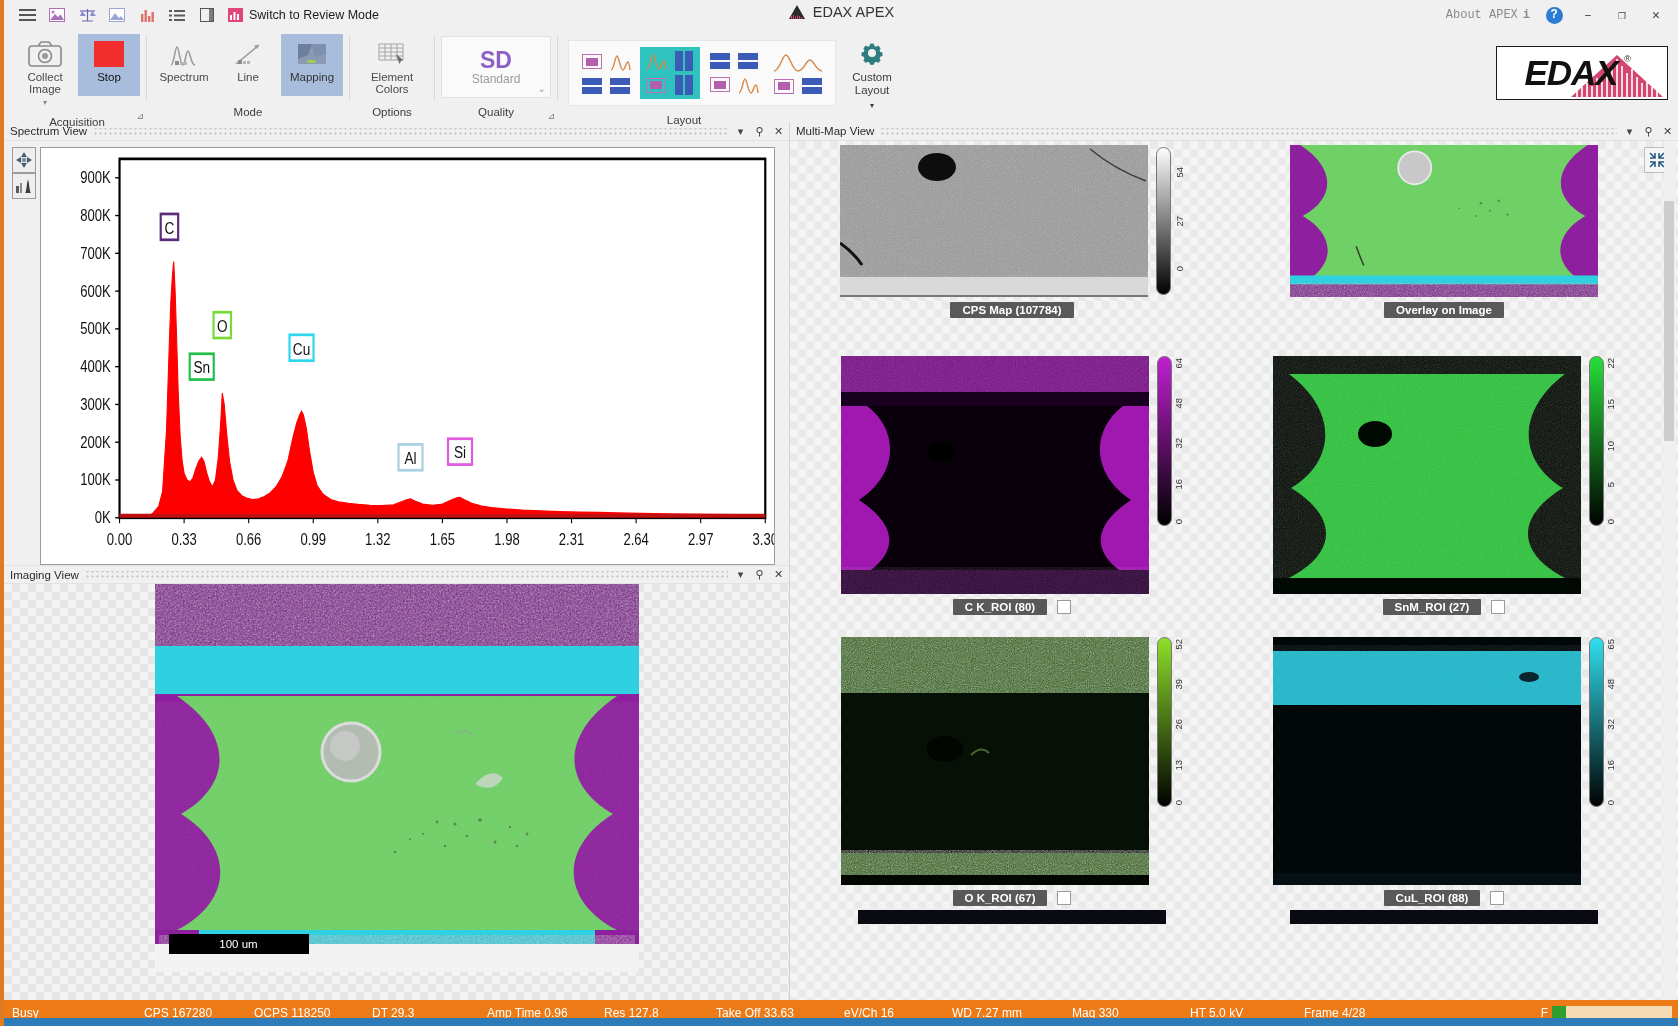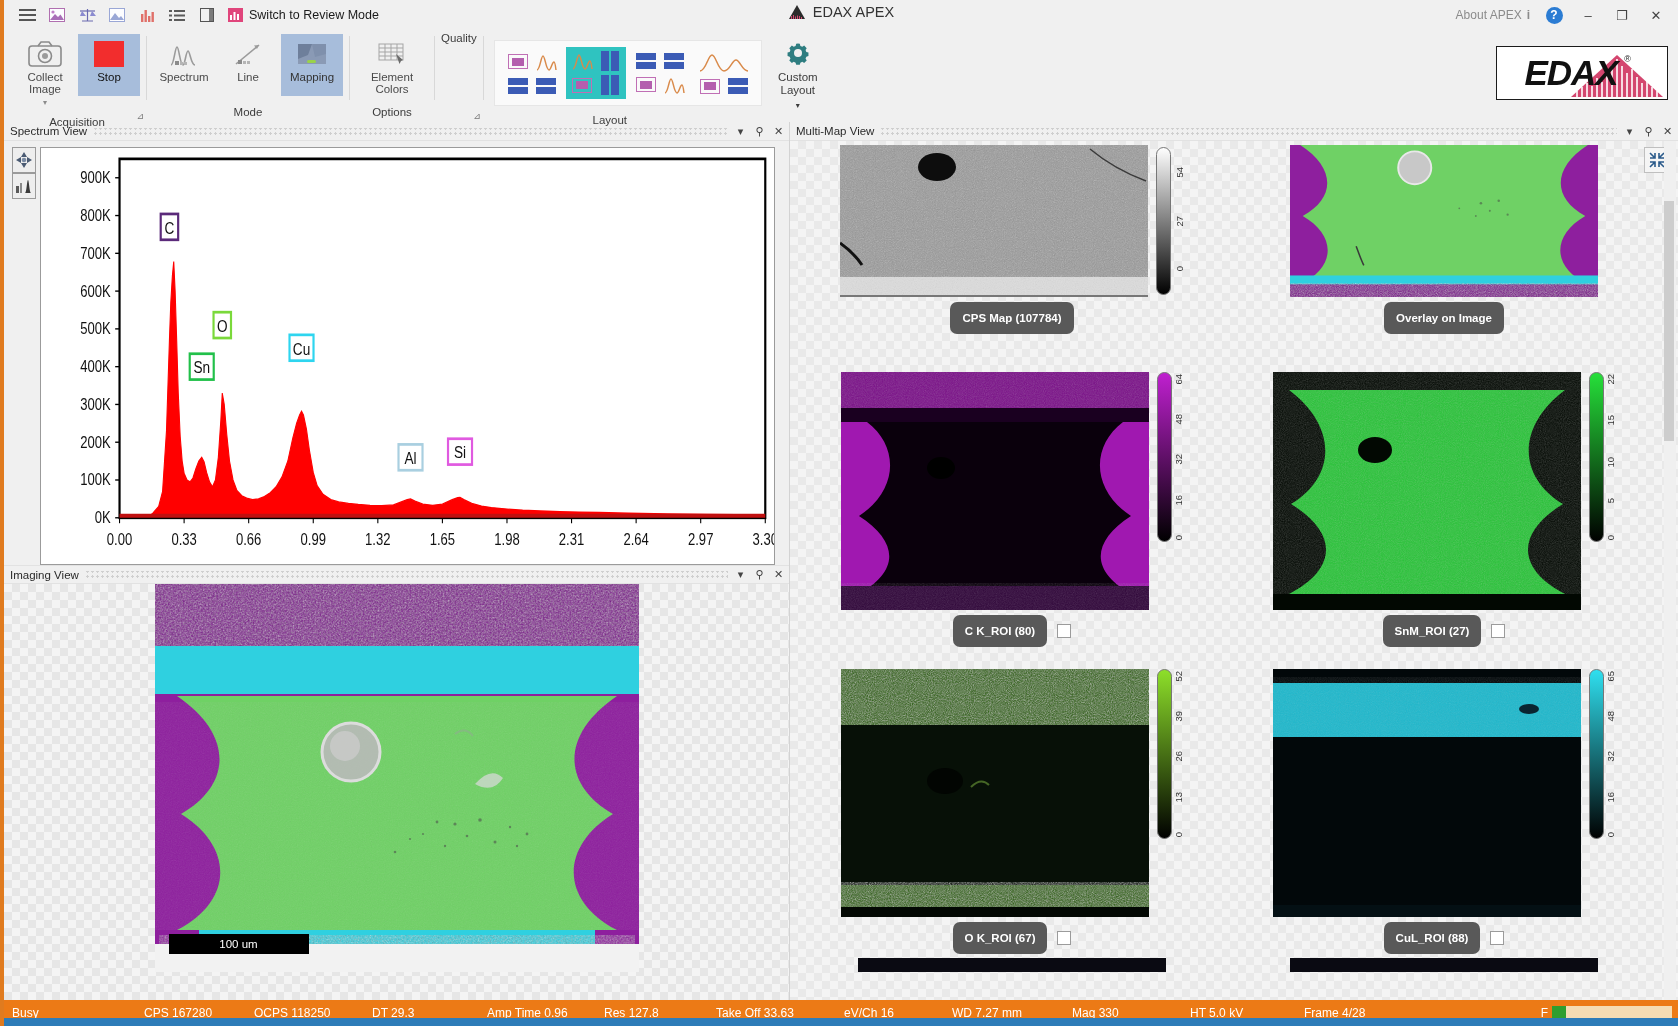--- a/index.html
+++ b/index.html
@@ -29,21 +29,21 @@
   }
   .mbtn { width:30px; height:26px; display:flex; align-items:center; justify-content:center; cursor:pointer; }
   .hamburger { display:flex; flex-direction:column; gap:3px; }
   .hamburger i { display:block; width:17px; height:2px; background:#555; }
   .reviewmode { display:flex; align-items:center; gap:6px; margin-left:6px; cursor:pointer; font-size:12.5px; color:#1b1b1b;}
   .apextitle {
     position:absolute; left:0; right:0; top:4px;
     text-align:center; font-size:14.5px; color:#333; pointer-events:none;
     display:flex; align-items:center; justify-content:center; gap:7px;
   }
-  .winctrls { margin-left:auto; display:flex; align-items:center; gap:2px; padding-right:6px; }
+  .winctrls { margin-left:auto; display:flex; align-items:center; gap:2px; padding-right:6px;font-family:Liberation Mono, monospace; }
   .aboutapex { color:#8b8b8b; font-size:12px; margin-right:6px; display:flex; gap:5px; align-items:center; }
   .wbtn { width:32px; height:26px; display:flex; align-items:center; justify-content:center; cursor:pointer; color:#444; font-size:13px;}
   .helpcirc { width:17px;height:17px;border-radius:50%;background:#2b7cd3;color:#fff;font-size:12px;font-weight:bold;
               display:flex;align-items:center;justify-content:center; }
 
   
   .ribbon {
     height:92px; flex:0 0 92px;
     background:#f0f0f0;
     display:flex; align-items:stretch;
@@ -138,21 +138,21 @@
      background-image:linear-gradient(45deg,#e9e9e9 25%,transparent 25%,transparent 75%,#e9e9e9 75%),
                       linear-gradient(45deg,#e9e9e9 25%,transparent 25%,transparent 75%,#e9e9e9 75%);
      background-size:16px 16px; background-position:0 0,8px 8px; }
   .mapgrid { display:grid; grid-template-columns:1fr 1fr; gap:0px; padding:4px 18px 0 6px; }
   .mapcell { display:flex; flex-direction:column; align-items:center; padding-bottom:4px;}
   .maprow { display:flex; align-items:flex-start; gap:8px; }
   .mapimg { width:308px; height:152px; position:relative; overflow:hidden; background:#000; }
   .cbticks { height:152px; display:flex; flex-direction:column; justify-content:space-between; padding:2px 0;}
   .cbtick { font-size:9.5px; color:#333; writing-mode:vertical-rl; transform:rotate(180deg); line-height:9px;}
   .maplabelrow { display:flex; align-items:center; gap:10px; margin-top:5px; }
-  .maplabel { background:#595959; color:#fff; font-size:11.5px; font-weight:bold; border-radius:7px; padding:10px 12px; }
+  .maplabel { background:#595959; color:#fff; font-size:11.5px; font-weight:bold; border-radius:1px; padding:2px 12px; }
   .mapchk { width:14px; height:14px; border:1px solid #9b9b9b; background:#fff; cursor:pointer; }
   .mmtool { position:absolute; right:8px; top:6px; width:26px;height:26px;border:1px solid #bfbfbf; background:#f5f5f5;
             display:flex;align-items:center;justify-content:center;cursor:pointer;}
   .vscroll { position:absolute; right:2px; top:0; bottom:0; width:12px; background:#f0f0f0; }
   .vthumb { position:absolute; right:2px; top:60px; width:10px; height:240px; background:#cdcdcd; }
 
   
   .statusbar {
     height:26px; flex:0 0 26px; background:#ec7a16; color:#fff; display:flex; align-items:center;
     font-size:12px; padding-left:8px; position:relative;
@@ -346,20 +346,27 @@
               </svg>
           </span>
           <span>Element Colors</span>
         </div>
       </div>
       <div class="glabel">Options</div>
     </div>
     <div class="gsep"></div>
 
     <div class="rgroup">
+      <div class="gbody" style="padding-top:6px;">
+        <div class="qualitybox">
+          <span class="sd">SD</span>
+          <span class="cap">Standard</span>
+          <span class="chev">⌄</span>
+        </div>
+      </div>
       <div class="glabel">Quality</div>
       <div class="dialoglauncher">⊿</div>
     </div>
     <div class="gsep"></div>
 
     <div class="rgroup" style="padding-left:10px;">
       <div class="gbody" style="align-items:center;">
         <div class="layoutbar">
           <div class="lo">
             <div class="cell">

